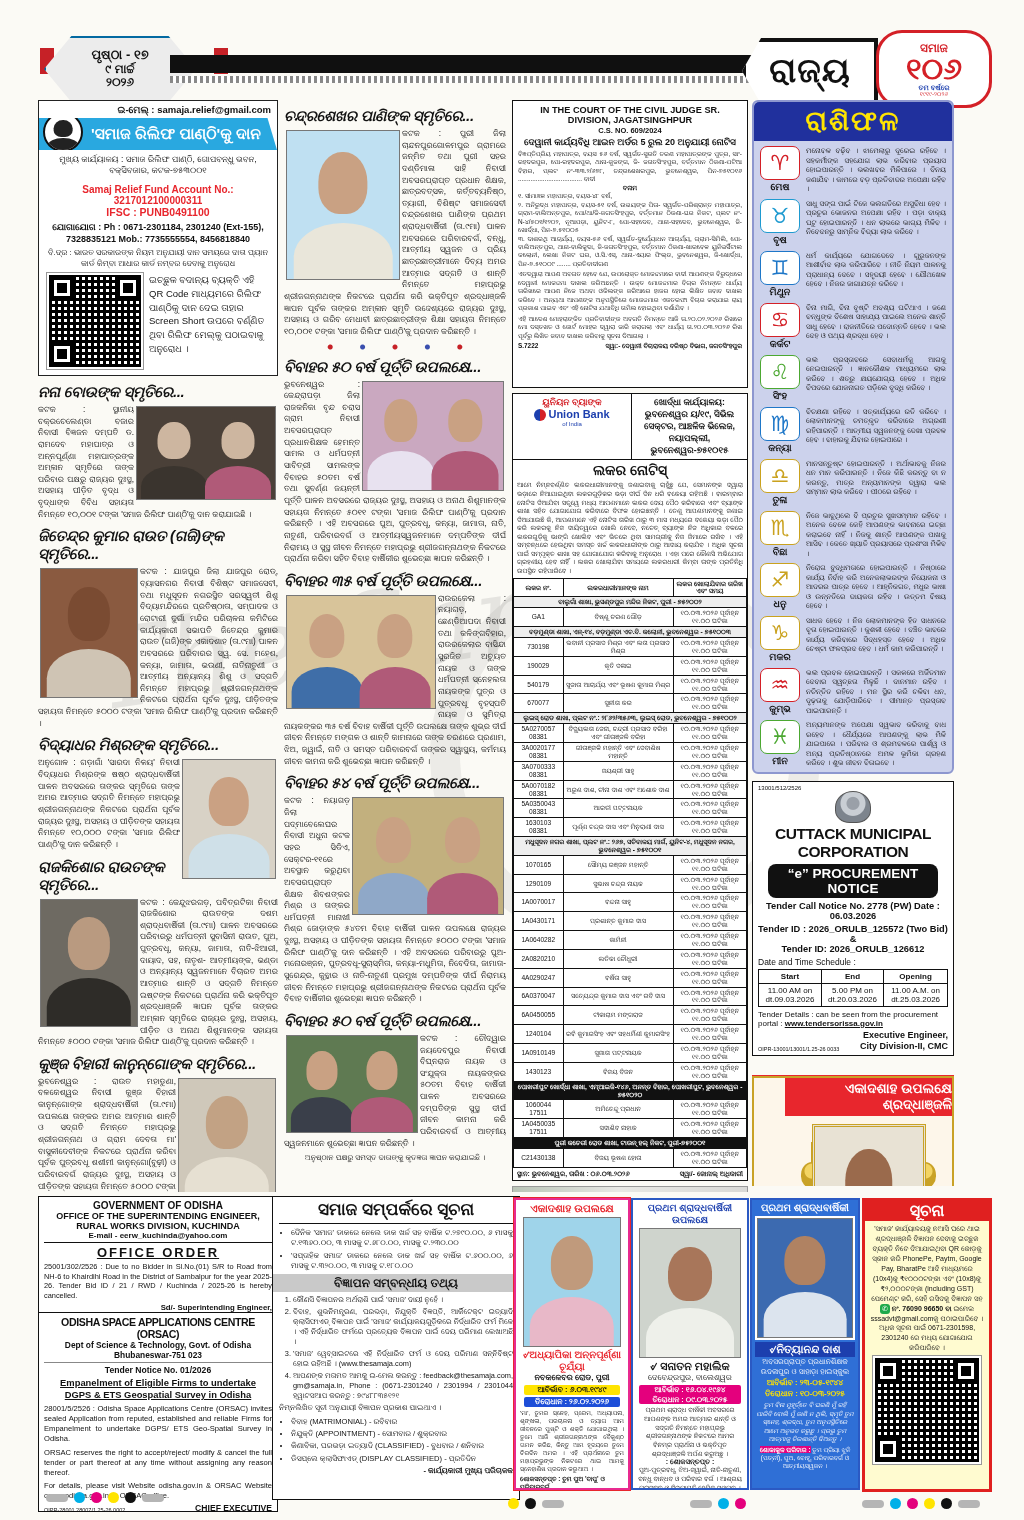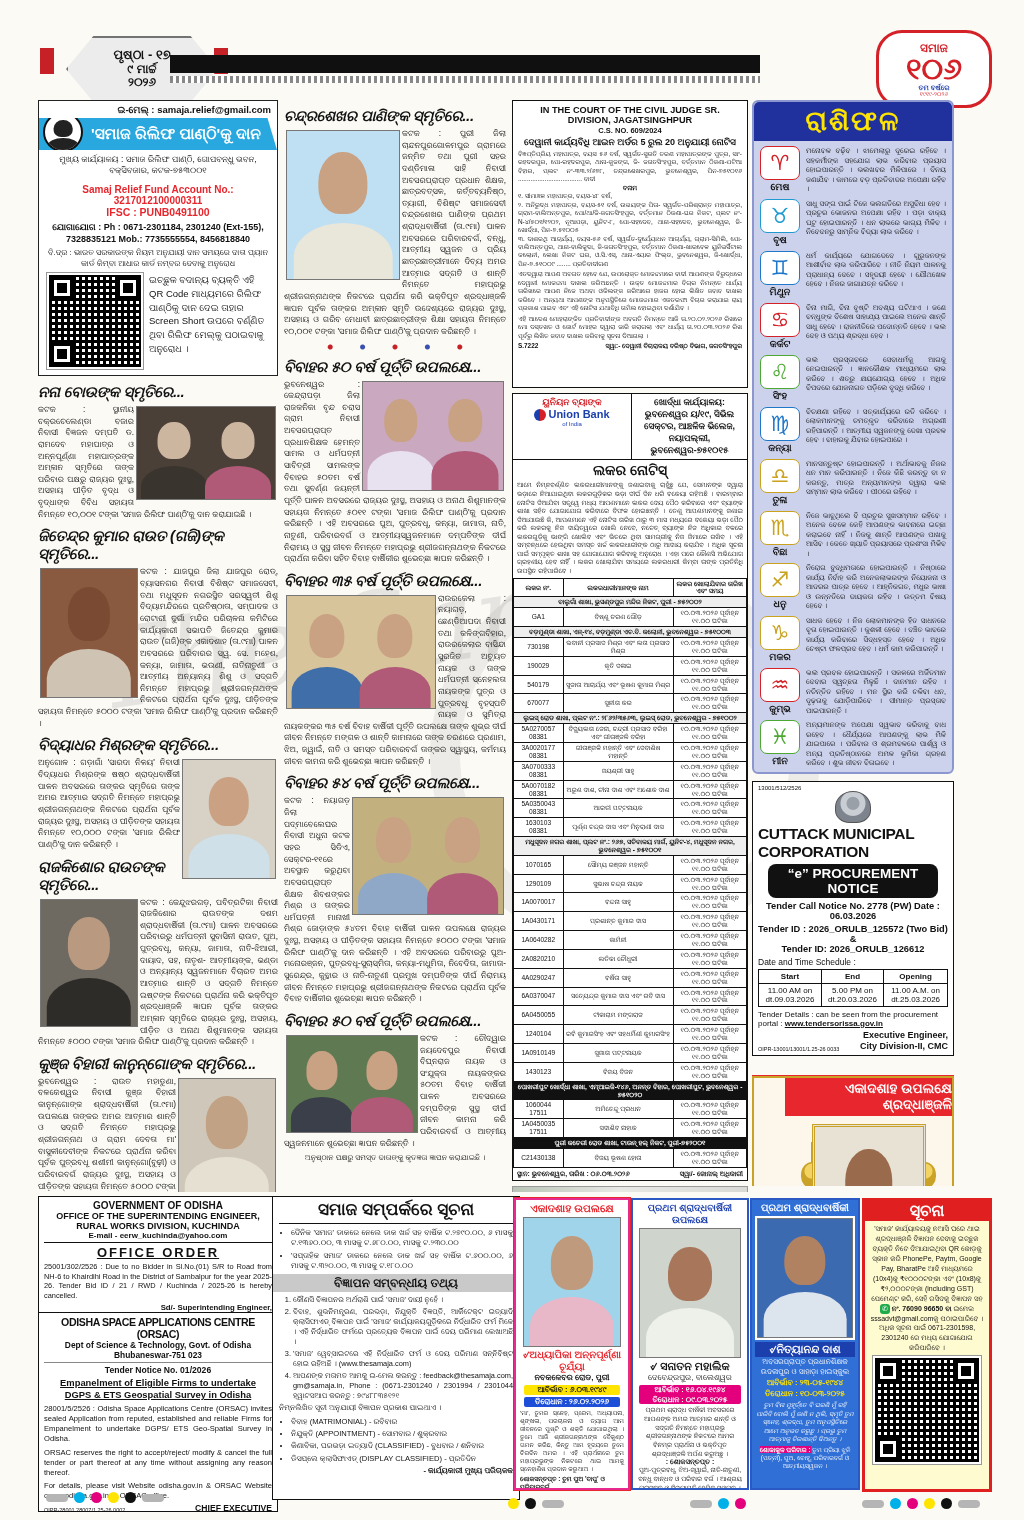--- a/index.html
+++ b/index.html
@@ -1,21 +1,21 @@
 <!DOCTYPE html>
 <html><head>
 <meta charset="utf-8">
 <style>
   html,body{margin:0;padding:0;background:#cfcfcf;}
   #paper{position:relative;width:1024px;height:1520px;margin:0 auto;background:#fbfaf5;
          font-family:"Liberation Sans","DejaVu Sans",sans-serif;color:#111;overflow:hidden;}
   
   .crop{position:absolute;width:14px;height:26px;background:#c62127;}
-  #badge{position:absolute;left:66px;top:36px;width:148px;height:62px;background:#ececec;
-         border:2px solid #737373;border-radius:10px;clip-path:polygon(18% 0,82% 0,100% 50%,82% 100%,18% 100%,0 50%);
+  #badge{position:absolute;left:44px;top:36px;width:148px;height:62px;background:#ececec;
+         border:2px solid #0369a1;border-radius:10px;clip-path:polygon(18% 0,82% 0,100% 50%,82% 100%,18% 100%,0 50%);
          display:flex;flex-direction:column;justify-content:center;align-items:center;line-height:1.12;}
   #badge .b1{font-size:13px;font-weight:bold;}
   #badge .b2{font-size:12px;font-weight:bold;}
   #badge .b3{font-size:12px;font-weight:bold;}
   #hbar{position:absolute;left:170px;top:55px;width:590px;height:18px;background:#101010;}
   #hbar2{position:absolute;left:170px;top:76px;width:590px;height:7px;
          background:repeating-linear-gradient(90deg,#888 0 3px,#fff 3px 6px);}
   #rajya{position:absolute;left:742px;top:38px;width:128px;height:58px;background:#fff;border:4px solid #111;
          clip-path:polygon(14% 0,100% 0,100% 100%,14% 100%,0 50%);
          display:flex;align-items:center;justify-content:center;font-size:34px;font-weight:bold;letter-spacing:1px;}
@@ -112,21 +112,21 @@
   .zbadge{width:40px;flex:none;text-align:center;}
   .zicon{width:38px;height:32px;background:#fff;border:1px solid #8d97cf;border-radius:7px;
         display:flex;align-items:center;justify-content:center;font-size:21px;font-weight:bold;}
   .zname{font-size:9.5px;font-weight:bold;margin-top:1px;}
   .ztext{flex:1;font-size:7.2px;line-height:1.32;text-align:justify;}
   
   #cmc{border:1.5px solid #111;background:#fff;margin-top:7px;padding:3px 5px;}
   #cmc .ref{font-size:6px;}
   #cmc .crest{width:34px;height:30px;margin:0 auto;border-radius:50% 50% 40% 40%;
         background:radial-gradient(circle at 50% 38%,#9aa0a8 0 6px,#c9ced4 7px 12px,#7d848d 13px);border:1px solid #555;}
-  #cmc .t1{font-size:15.5px;font-weight:bold;letter-spacing:-.4px;margin-top:2px;}
+  #cmc .t1{font-size:15.5px;font-weight:bold;text-align:center;letter-spacing:-.4px;margin-top:2px;}
   #cmc .t2{background:#111;color:#fff;font-size:13.5px;font-weight:bold;text-align:center;border-radius:8px;
         margin:3px 10px;padding:2px 0;}
   #cmc .l{font-size:9.3px;font-weight:bold;text-align:center;margin-top:3px;}
   #cmc .dl{font-size:8.5px;text-align:left;margin-top:3px;}
   #cmc table{width:100%;border-collapse:collapse;margin-top:2px;}
   #cmc td,#cmc th{border:1px solid #111;font-size:8px;padding:2px;text-align:center;}
   #cmc .det{font-size:8px;margin-top:3px;}
   #cmc .url{font-weight:bold;text-decoration:underline;}
   #cmc .sig{display:flex;justify-content:space-between;align-items:flex-end;margin-top:2px;}
   #cmc .sig .o{font-size:5.5px;}
@@ -225,20 +225,21 @@
 
   <div class="crop" style="left:40px;top:48px;"></div>
   <div class="crop" style="left:214px;top:48px;"></div>
   <div id="badge">
     <div class="b1">ପୃଷ୍ଠା - ୧୭</div>
     <div class="b2">୯ ମାର୍ଚ୍ଚ</div>
     <div class="b3">୨୦୨୬</div>
   </div>
   <div id="hbar"></div>
   <div id="hbar2"></div>
+  <div id="rajya">ରାଜ୍ୟ</div>
   <div id="mast">
     <div class="m-name">ସମାଜ</div>
     <div class="m-years">୧୦୬</div>
     <div class="m-suf">ତମ ବର୍ଷରେ</div>
     <div class="m-era">୧୯୧୯-୨୦୨୬</div>
   </div>
 
   <div class="col" id="col1" style="left:38px;width:240px;height:1092px;">
     <div id="relief">
       <div class="r-mail">ଇ-ମେଲ୍ : samaja.relief@gmail.com</div>

